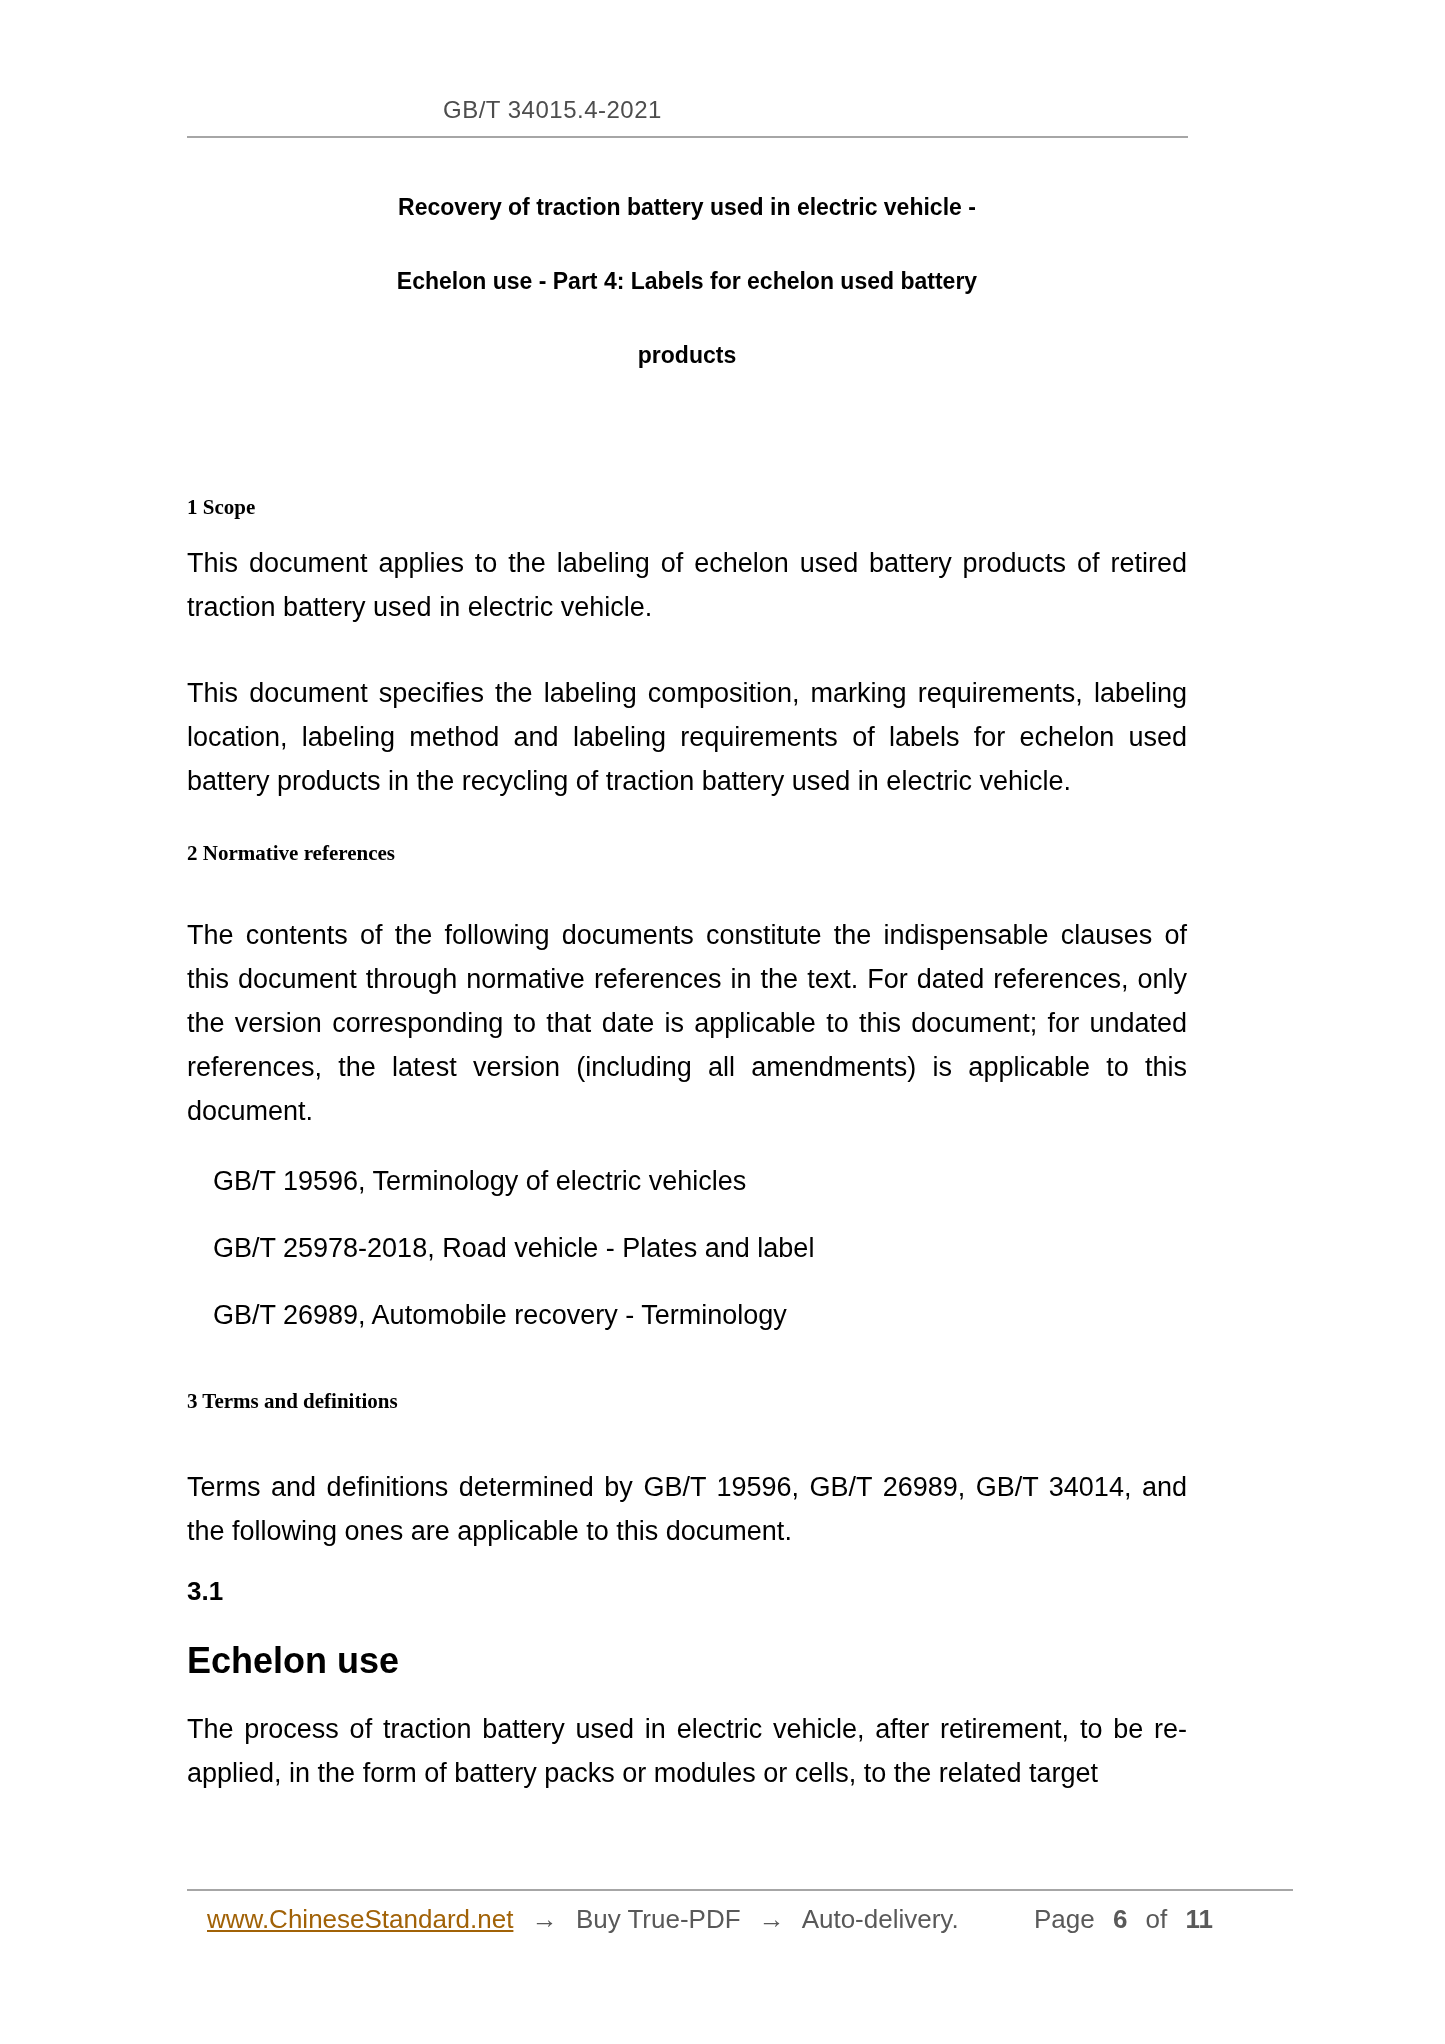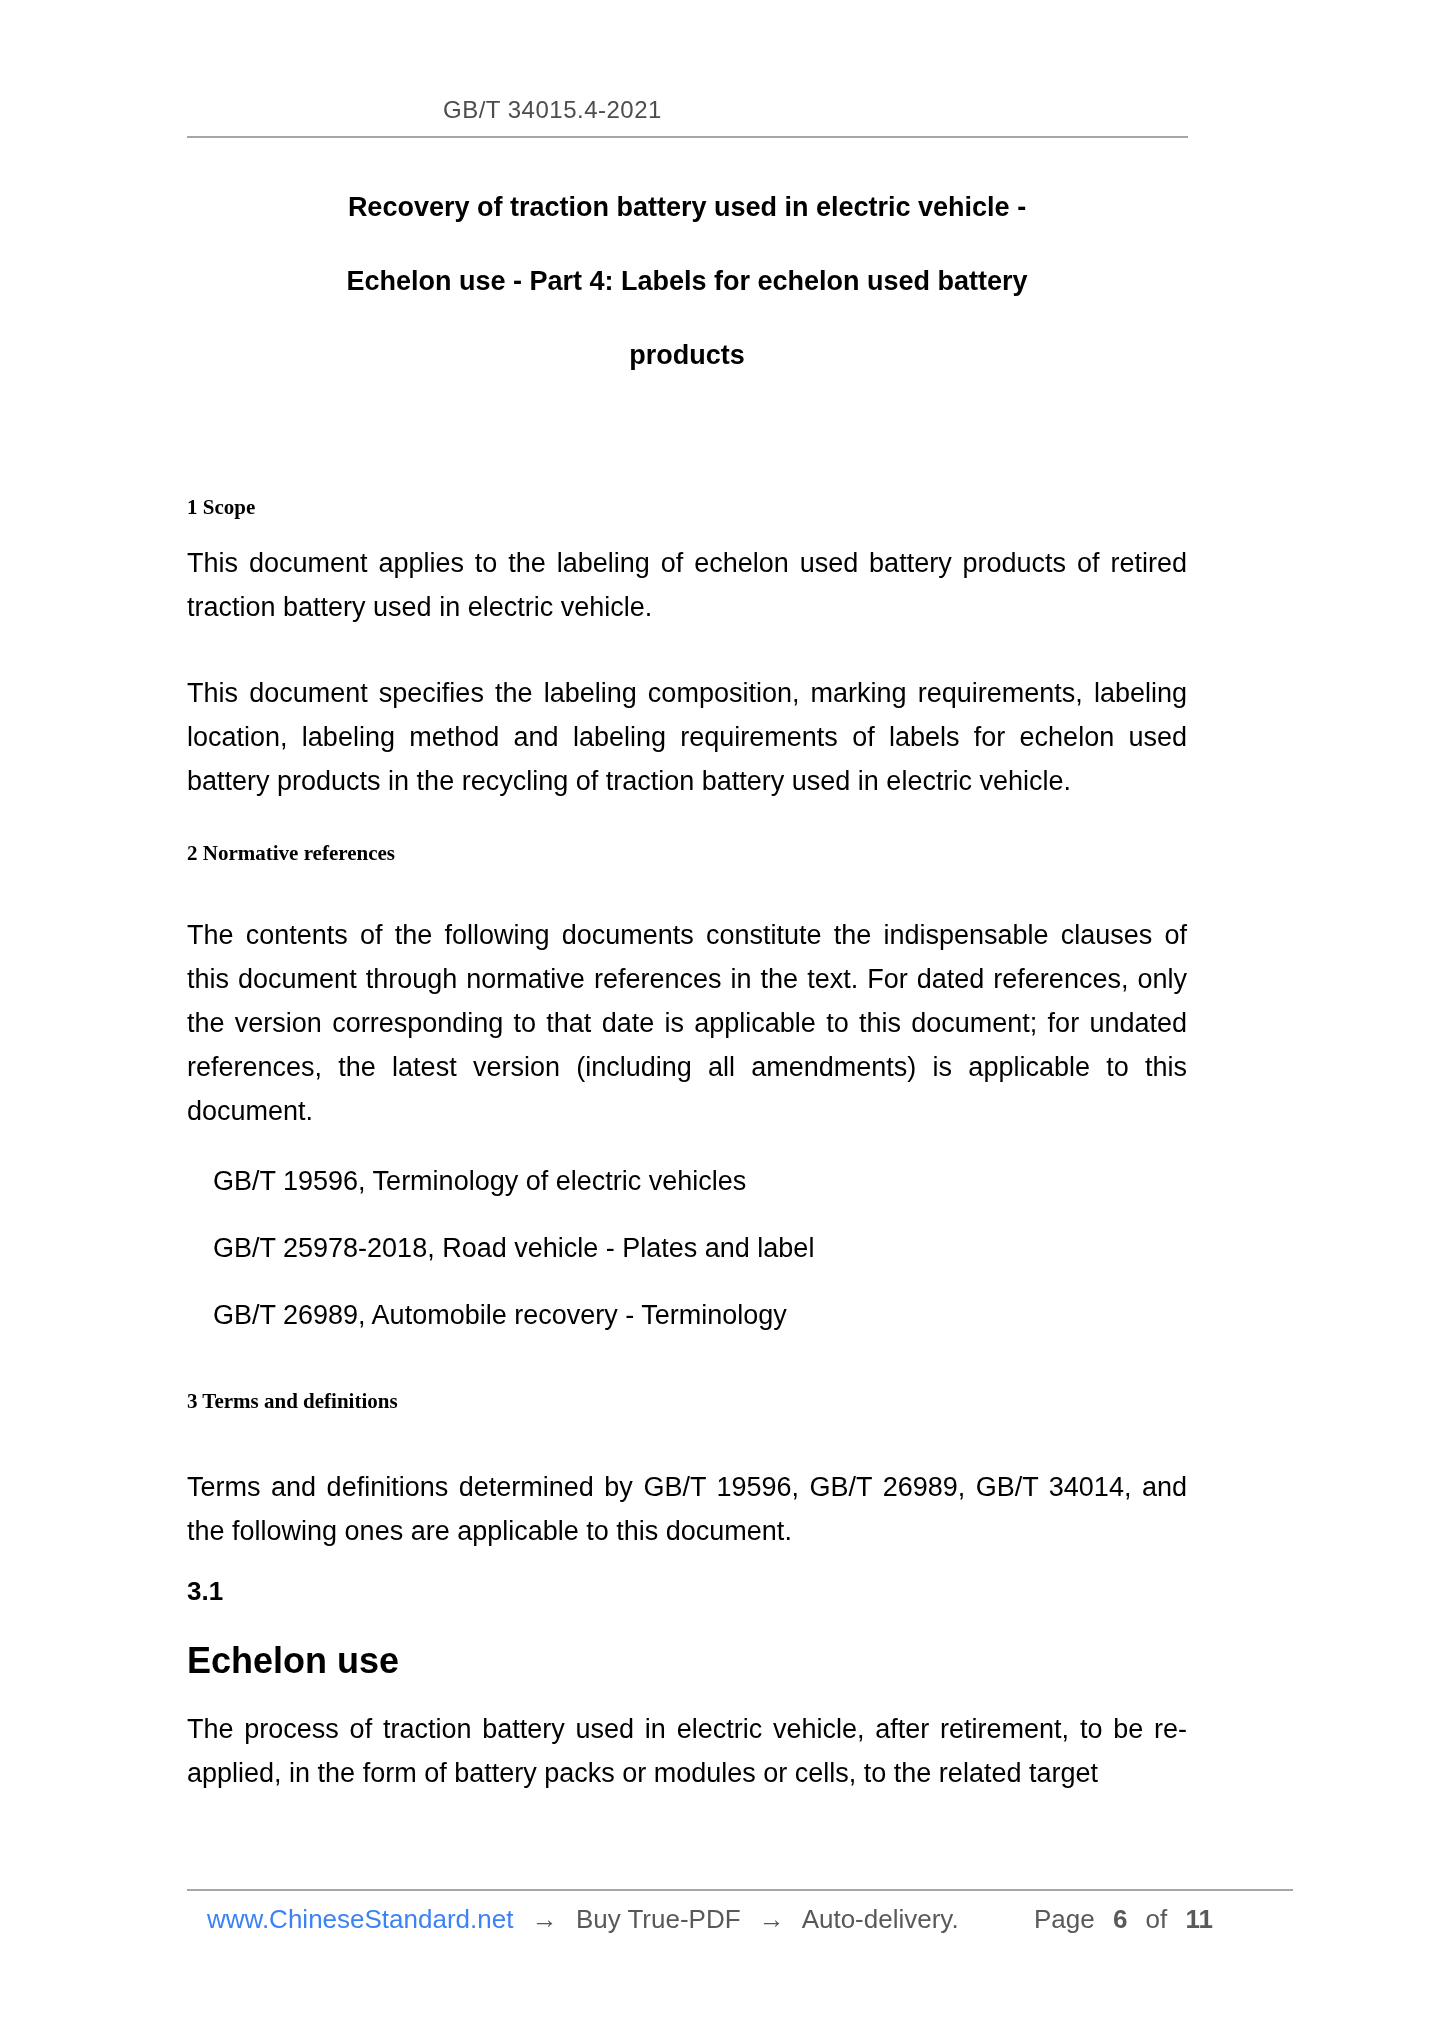--- a/index.html
+++ b/index.html
@@ -33,21 +33,21 @@
 
   
   .doc {
     position: absolute;
     left: 187px;
     top: 0;
     width: 1000px;
   }
   .doc-title {
     margin: 170px 0 0 0;
-    font-size: 27px;
+    font-size: 23px;
     font-weight: bold;
     text-align: center;
     line-height: 74px;
   }
   .title-line { display: block; }
 
   .sec-heading {
     font-size: 21px;
     font-weight: bold;
     line-height: 36px;
@@ -100,21 +100,21 @@
     width: 1106px;
     display: flex;
     justify-content: space-between;
     align-items: baseline;
     font-size: 26px;
     color: #595959;
     white-space: nowrap;
   }
   .footer-left  { padding-left: 20px; }
   .footer-right { margin-right: 80px; }
-  .site-link { cursor: pointer; color: #3b82f6; }
+  .site-link { text-decoration: underline; cursor: pointer; color: #a16207; }
   .arrow { font-weight: bold; margin: 0 11px; color: #595959; }
   .pg-b { font-weight: bold; }
   .footer-right > span { margin-left: 11px; }
   .footer-right > span:first-child { margin-left: 0; text-align: center; }
 </style>
 </head>
 <body>
 
 <div>
 

